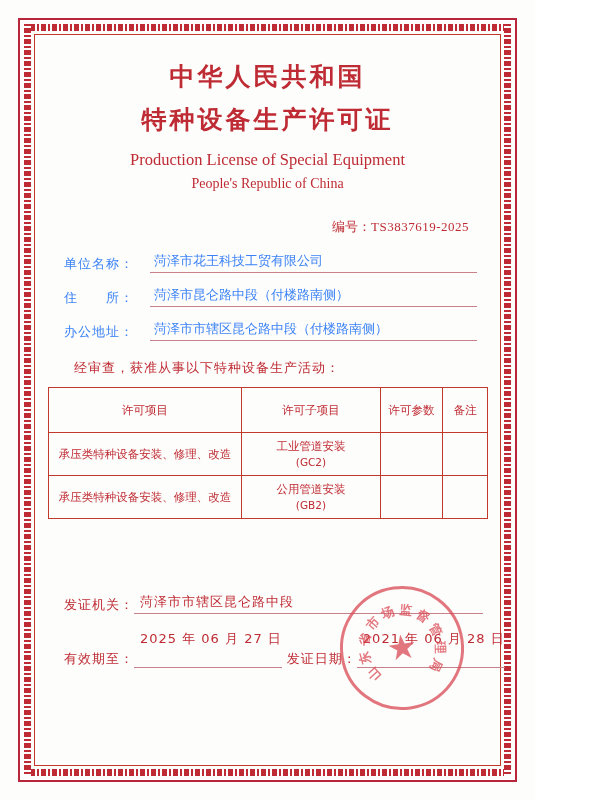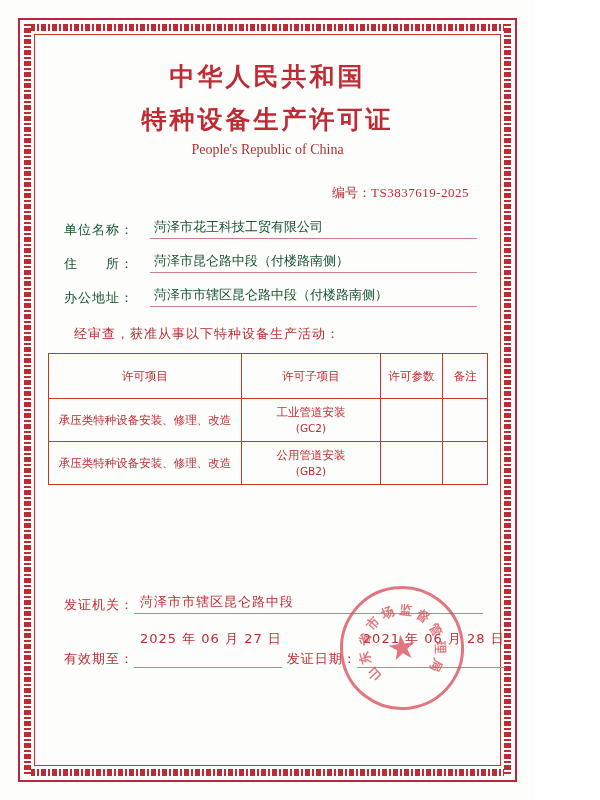--- a/index.html
+++ b/index.html
@@ -149,21 +149,21 @@
     margin-top: 16px;
     padding-left: 16px;
     padding-right: 10px;
   }
   .field-row {
     display: flex;
     align-items: flex-end;
     margin-bottom: 13px;
     font-size: 13px;
     font-family: "DejaVu Sans", sans-serif;
-    color: #14532d;
+    color: #3b82f6;
   }
   .field-label {
     width: 86px;
     flex: 0 0 auto;
     letter-spacing: 1px;
     white-space: nowrap;
   }
   .field-value {
     flex: 1 1 auto;
     border-bottom: 1px solid #c8808a;
@@ -299,20 +299,21 @@
     <div class="orn-bar horiz bottom"></div>
     <div class="orn-bar vert left"></div>
     <div class="orn-bar vert right"></div>
   </div>
   <div class="frame-inner"></div>
 
   <div class="content">
 
     <div class="title-cn">中华人民共和国</div>
     <div class="title-cn2">特种设备生产许可证</div>
+    <div class="title-en">Production License of Special Equipment</div>
     <div class="title-en2">People's Republic of China</div>
 
     <div class="serial">
       <span>编号：</span><span class="num">TS3837619-2025</span>
     </div>
 
     <div class="fields">
       <div class="field-row">
         <div class="field-label">单位名称：</div>
         <div class="field-value">菏泽市花王科技工贸有限公司</div>

